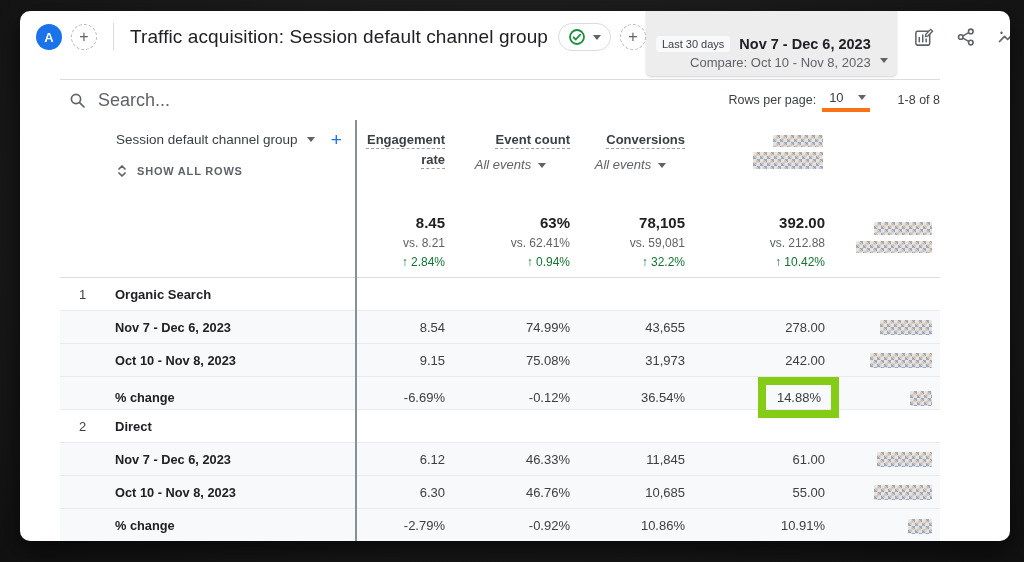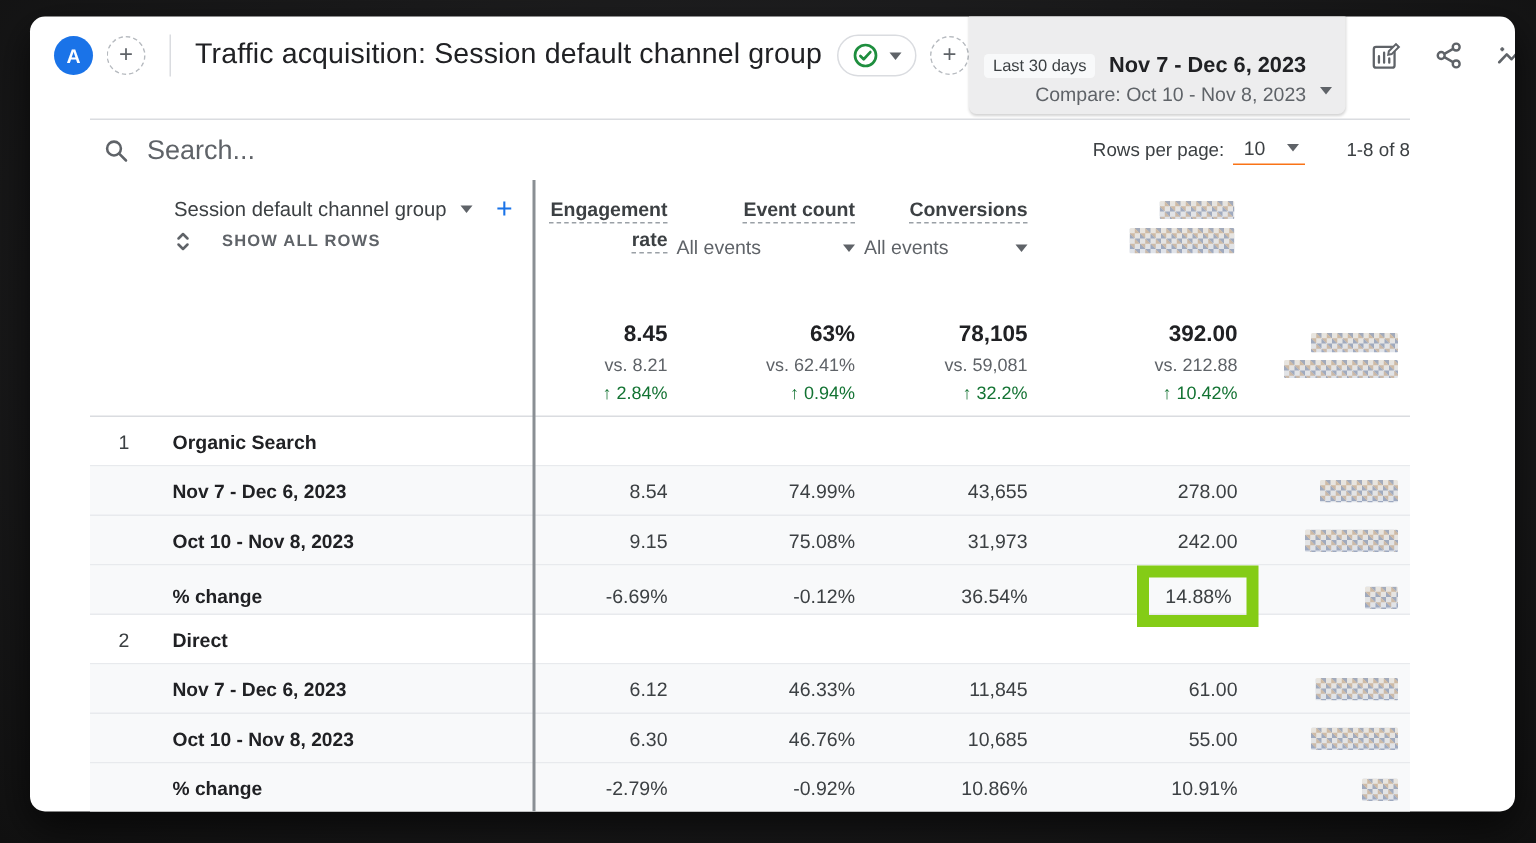--- a/index.html
+++ b/index.html
@@ -48,39 +48,39 @@
   .hicon { width:22px; height:22px; cursor:pointer; display:flex; align-items:center; justify-content:center; }
 
   
   .panel { position:relative; margin:16px 70px 0 40px; width:880px; height:462px; border-top:1px solid #dadce0; }
   .vline { position:absolute; left:295px; top:40px; bottom:0; width:2px; background:#8a8f94; z-index:3; }
 
   .search-row { display:flex; align-items:center; height:40px; padding-left:9px; }
   .search-input { border:none; outline:none; font-size:18px; color:#202124; width:280px; margin-left:12px; font-family:inherit; background:transparent; }
   .search-input::placeholder { color:#5f6368; }
   .rpp { margin-left:auto; display:flex; align-items:center; font-size:12.5px; color:#3c4043; }
-  .rpp-select { display:flex; align-items:center; gap:14px; border-bottom:1px solid #f97316; padding:1px 4px 3px 7px; margin-left:6px; cursor:pointer; font-size:13px; }
+  .rpp-select { display:flex; align-items:center; gap:14px; border-bottom:4px solid #f97316; padding:1px 4px 3px 7px; margin-left:6px; cursor:pointer; font-size:13px; }
   .page-range { margin-left:28px; }
 
   .grid { display:grid; grid-template-columns:295px 96px 125px 115px 140px 109px; }
 
   .head-area { padding-top:10px; min-height:78px; }
   .dim-head { padding-left:56px; }
   .dim-head-line { display:flex; align-items:center; gap:9px; font-size:13.5px; color:#3c4043; }
   .plus-blue { color:#1a73e8; font-size:19px; font-weight:400; margin-left:7px; cursor:pointer; line-height:1; }
-  .show-all { display:flex; align-items:center; gap:20px; margin-top:5px; cursor:pointer;
+  .show-all { display:flex; align-items:center; gap:9px; margin-top:15px; cursor:pointer;
               font-size:11px; font-weight:700; letter-spacing:.8px; color:#5f6368; }
   .mcol { text-align:right; padding-right:6px; font-size:13px; color:#3c4043; line-height:1.55; }
   .metric-title {
     display:inline-block; font-weight:700; text-align:right; cursor:pointer;
     text-decoration:underline dashed #9aa0a6 1px; text-underline-offset:4px;
   }
   .w1 { max-width:56px; } .w2 { max-width:94px; }
-  .col-filter { margin-top:5px; display:flex; justify-content:space-between; align-items:center; gap:7px;
-                color:#5f6368; font-weight:400; font-size:13px; cursor:pointer; }
+  .col-filter { margin-top:5px; display:flex; justify-content:center; align-items:center; gap:7px;
+                color:#5f6368; font-weight:400; font-size:13px; cursor:pointer;font-style:italic; }
 
   .summary { padding:16px 0 0 0; height:80px; border-bottom:1px solid #dadce0; }
   .sum-cell { text-align:right; padding-right:6px; }
   .sum-val { font-size:15px; font-weight:700; color:#202124; }
   .sum-vs { font-size:12px; color:#5f6368; margin-top:5px; }
   .sum-chg { font-size:12px; color:#137333; margin-top:5px; }
 
   .row { height:33px; align-items:center; border-bottom:1px solid #e8eaed; font-size:13px; color:#202124; }
   .row.sub { background:#f8f9fa; }
   .row:last-child { border-bottom:none; }

